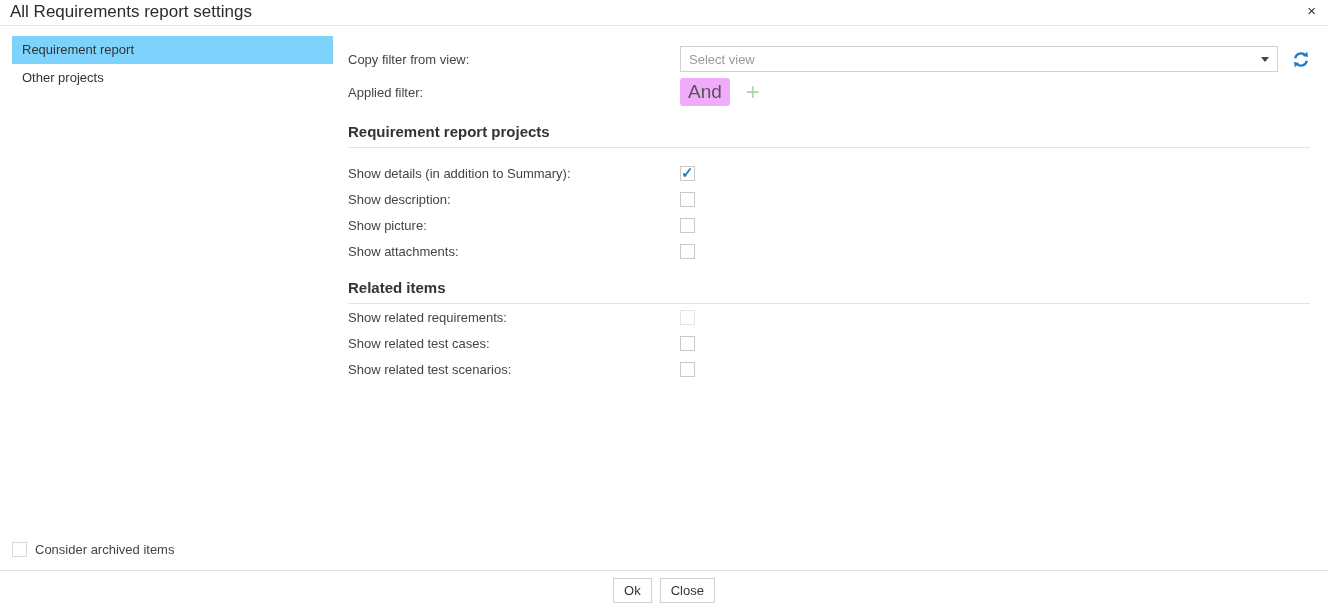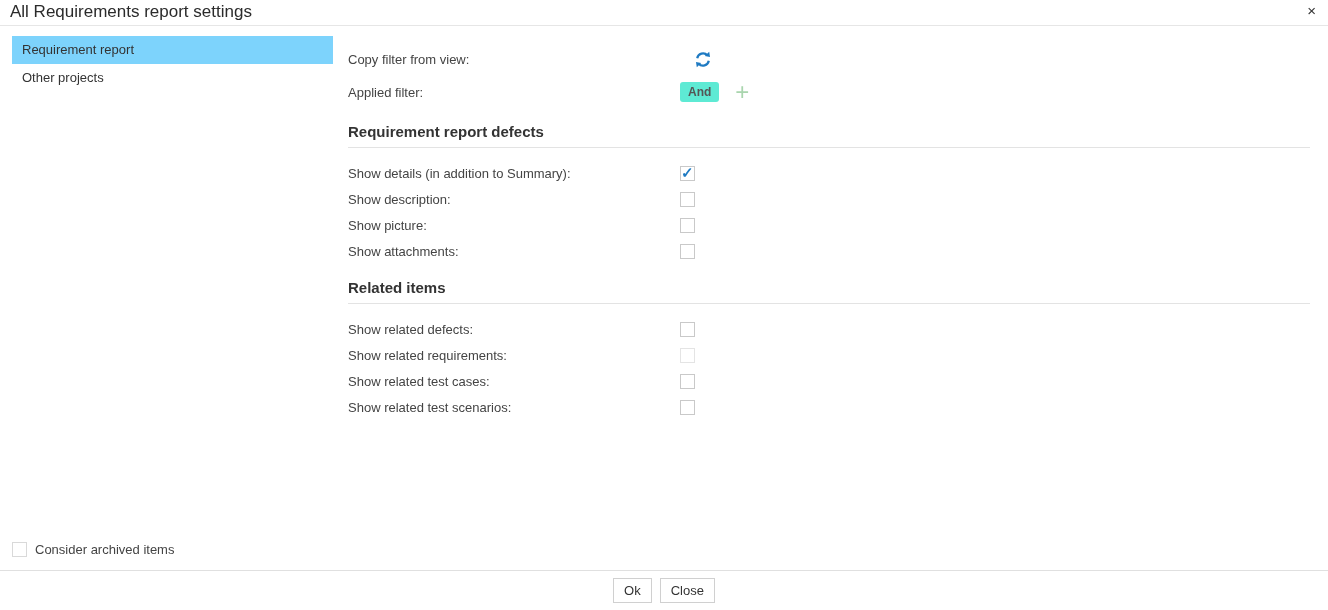--- a/index.html
+++ b/index.html
@@ -63,22 +63,22 @@
   .combo-placeholder { font-size: 13px; color: #9a9a9a; flex: 1; }
   .combo-arrow {
     width: 0; height: 0;
     border-left: 4px solid transparent; border-right: 4px solid transparent;
     border-top: 5px solid #444;
   }
   .refresh-btn { margin-left: 14px; display: flex; align-items: center; cursor: pointer; }
 
   
   .and-badge {
-    display: inline-block; background: #5eead4; color: #555;
-    border-radius: 3px; padding: 3px 8px; font-size: 12px; cursor: pointer; font-weight: bold;
+    display: inline-block; background: #f0abfc; color: #555;
+    border-radius: 3px; padding: 3px 8px; font-size: 19px; cursor: pointer;
   }
   .plus-icon {
     color: #a9d5ae; font-size: 24px; font-weight: 300;
     margin-left: 16px; line-height: 20px; cursor: pointer;
   }
 
   
   .cb-row { margin-top: 0; height: 26px; }
   .cb-row.first { margin-top: 12px; }
   .checkbox {
@@ -127,63 +127,63 @@
   <div class="sidebar-item" data-selected="false">
     <span>Other projects</span>
   </div>
 </div>
 
 <div class="content">
 
 
   <div class="field-row row-copy">
     <div class="field-label">Copy filter from view:</div>
+    <div class="combo">
+      <span class="combo-placeholder">Select view</span>
+      <span class="combo-arrow"></span>
+    </div>
     <span class="refresh-btn">
       <svg width="18" height="17" viewBox="0 0 18 17">
         <g fill="none" stroke="#1e7ac2" stroke-width="2.2">
           <path d="M3.2 7.2 A 6 6 0 0 1 13.4 4.2"></path>
           <path d="M14.8 9.8 A 6 6 0 0 1 4.6 12.8"></path>
         </g>
         <polygon points="15.2,0.8 16,6 10.8,5" fill="#1e7ac2"></polygon>
         <polygon points="2.8,16.2 2,11 7.2,12" fill="#1e7ac2"></polygon>
       </svg>
     </span>
   </div>
 
   <div class="field-row row-applied">
     <div class="field-label">Applied filter:</div>
     <span class="and-badge">And</span>
     <span class="plus-icon">+</span>
   </div>
 
-  <div class="section-heading h-options">Requirement report defects</div>
+  <div class="section-heading h-options">Requirement report projects</div>
 
   <div class="field-row cb-row first">
     <div class="field-label">Show details (in addition to Summary):</div>
     <span class="checkbox" data-checked="true"></span>
   </div>
   <div class="field-row cb-row">
     <div class="field-label">Show description:</div>
     <span class="checkbox" data-checked="false"></span>
   </div>
   <div class="field-row cb-row">
     <div class="field-label">Show picture:</div>
     <span class="checkbox" data-checked="false"></span>
   </div>
   <div class="field-row cb-row">
     <div class="field-label">Show attachments:</div>
     <span class="checkbox" data-checked="false"></span>
   </div>
 
   <div class="section-heading h-related">Related items</div>
 
-  <div class="field-row cb-row first">
-    <div class="field-label">Show related defects:</div>
-    <span class="checkbox" data-checked="false"></span>
-  </div>
   <div class="field-row cb-row">
     <div class="field-label">Show related requirements:</div>
     <span class="checkbox" data-disabled="true"></span>
   </div>
   <div class="field-row cb-row">
     <div class="field-label">Show related test cases:</div>
     <span class="checkbox" data-checked="false"></span>
   </div>
   <div class="field-row cb-row">
     <div class="field-label">Show related test scenarios:</div>

